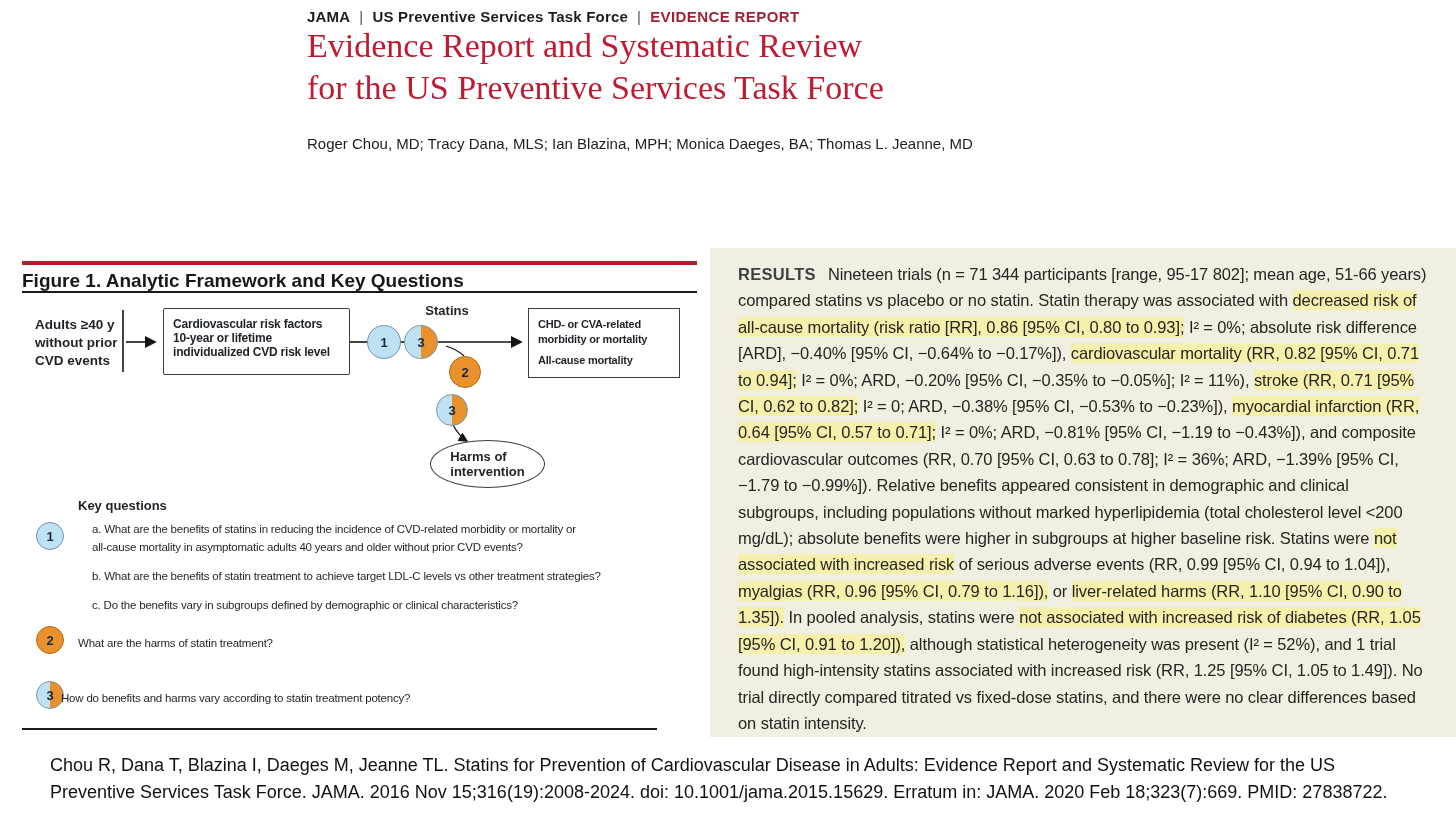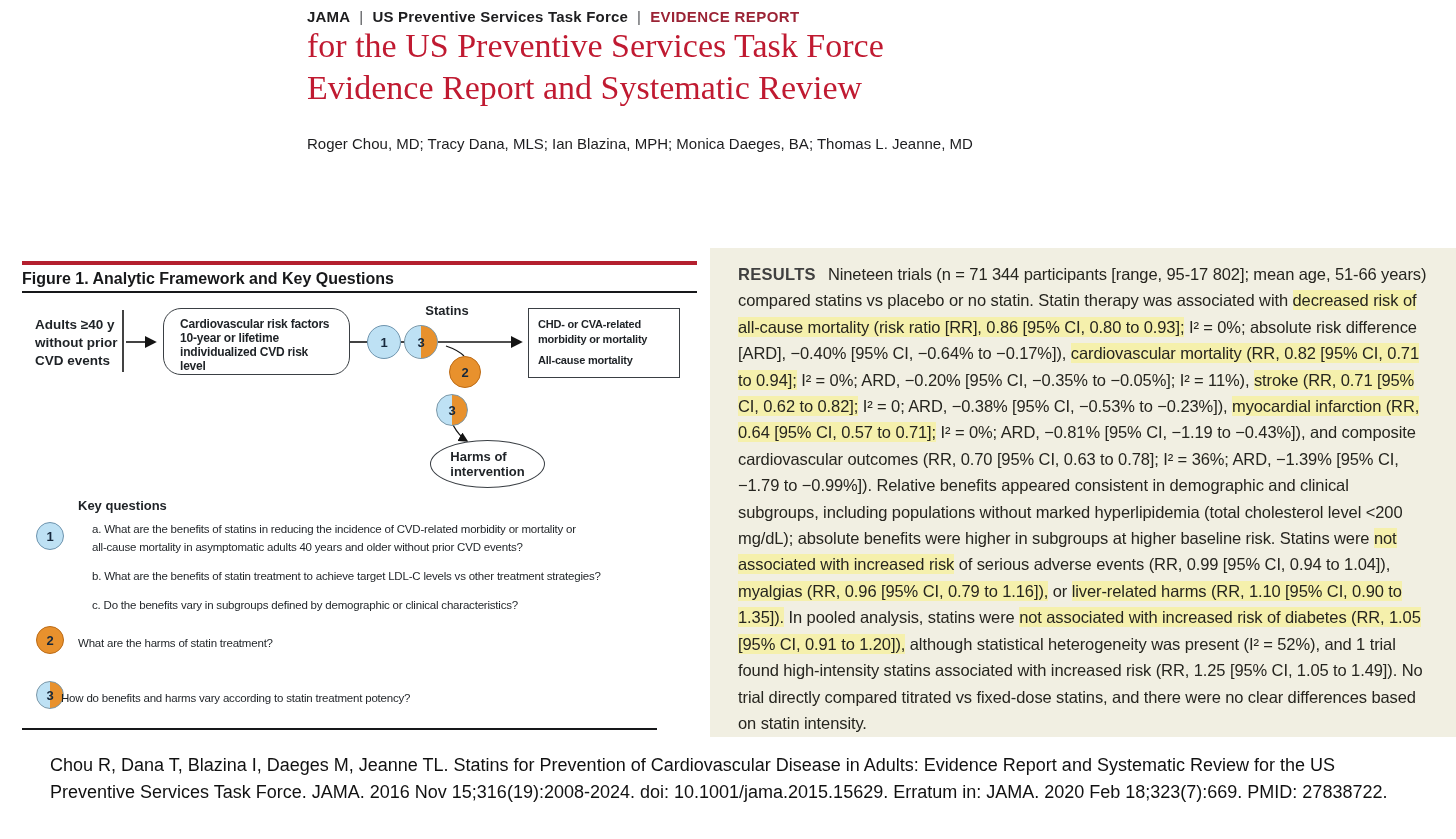--- a/index.html
+++ b/index.html
@@ -15,34 +15,34 @@
   .title-bold { font-family:"Liberation Serif", serif; font-weight:bold;
                 font-size:34px; line-height:42px; color:#c01a31; margin-top:9px; }
   .title-light { font-family:"Liberation Serif", serif; font-weight:normal;
                  font-size:34px; line-height:42px; color:#c01a31; }
   .authors { margin-top:26px; font-size:15px; color:#1d1d1f; }
 
   
   .figure-panel { position:absolute; left:22px; top:258px; width:675px; height:474px;
                   color:#1e2226; }
   .rule-red   { position:absolute; left:0; top:3px;  width:675px; height:4px; background:#b41f2e; }
-  .fig-title  { position:absolute; left:0; top:12px; font-size:16px; font-weight:bold; color:#17181a; }
+  .fig-title  { position:absolute; left:0; top:12px; font-size:19px; font-weight:bold; color:#17181a; }
   .rule-black { position:absolute; left:0; top:33px; width:675px; height:2px; background:#17181a; }
   .rule-bottom{ position:absolute; left:0; top:470px; width:635px; height:2px; background:#17181a; }
 
   .diagram { position:absolute; left:0; top:40px; width:675px; height:200px; }
   .connectors { position:absolute; left:0; top:0; width:675px; height:200px; }
 
   .pop-label { position:absolute; left:13px; top:18px; font-size:13.5px; font-weight:bold;
                line-height:18px; }
   .pre { white-space:pre-line; }
 
   .risk-box { position:absolute; left:141px; top:10px; width:187px; height:67px;
-              border:1.5px solid #3a3f44; border-radius:18px; background:#fff;
-              padding:8px 16px; font-size:12px; font-weight:bold; letter-spacing:-.2px; }
+              border:1.5px solid #3a3f44; border-radius:2px; background:#fff;
+              padding:8px 9px; font-size:12px; font-weight:bold; letter-spacing:-.2px; }
   .risk-box .mt { margin-top:0; }
   .outcome-box { position:absolute; left:506px; top:10px; width:152px; height:70px;
                  border:1.5px solid #3a3f44; background:#fff;
                  padding:8px 9px; font-size:11px; font-weight:bold; letter-spacing:-.2px;
                  line-height:15px; }
   .outcome-box .mt { margin-top:6px; }
 
   .statins-label { position:absolute; left:385px; top:5px; width:80px; text-align:center;
                    font-size:13px; font-weight:bold; }
 
@@ -88,22 +88,22 @@
 </style>
 </head>
 <body>
 
 <div class="page">
 
   <header class="doc-header">
     <div class="kicker">
       <span class="k-j">JAMA</span><span class="k-sep">|</span><span class="k-s">US Preventive Services Task Force</span><span class="k-sep">|</span><span class="k-r">EVIDENCE REPORT</span>
     </div>
+    <h2 class="title-light">Evidence Report and Systematic Review</h2>
     <h2 class="title-light">for the US Preventive Services Task Force</h2>
-    <h2 class="title-light">Evidence Report and Systematic Review</h2>
     <div class="authors">Roger Chou, MD; Tracy Dana, MLS; Ian Blazina, MPH; Monica Daeges, BA; Thomas L. Jeanne, MD</div>
   </header>
 
   <section class="figure-panel">
     <div class="rule-red"></div>
     <div class="fig-title">Figure 1. Analytic Framework and Key Questions</div>
     <div class="rule-black"></div>
 
     <div class="diagram">
       <svg class="connectors" viewBox="0 0 675 200" xmlns="http://www.w3.org/2000/svg">

